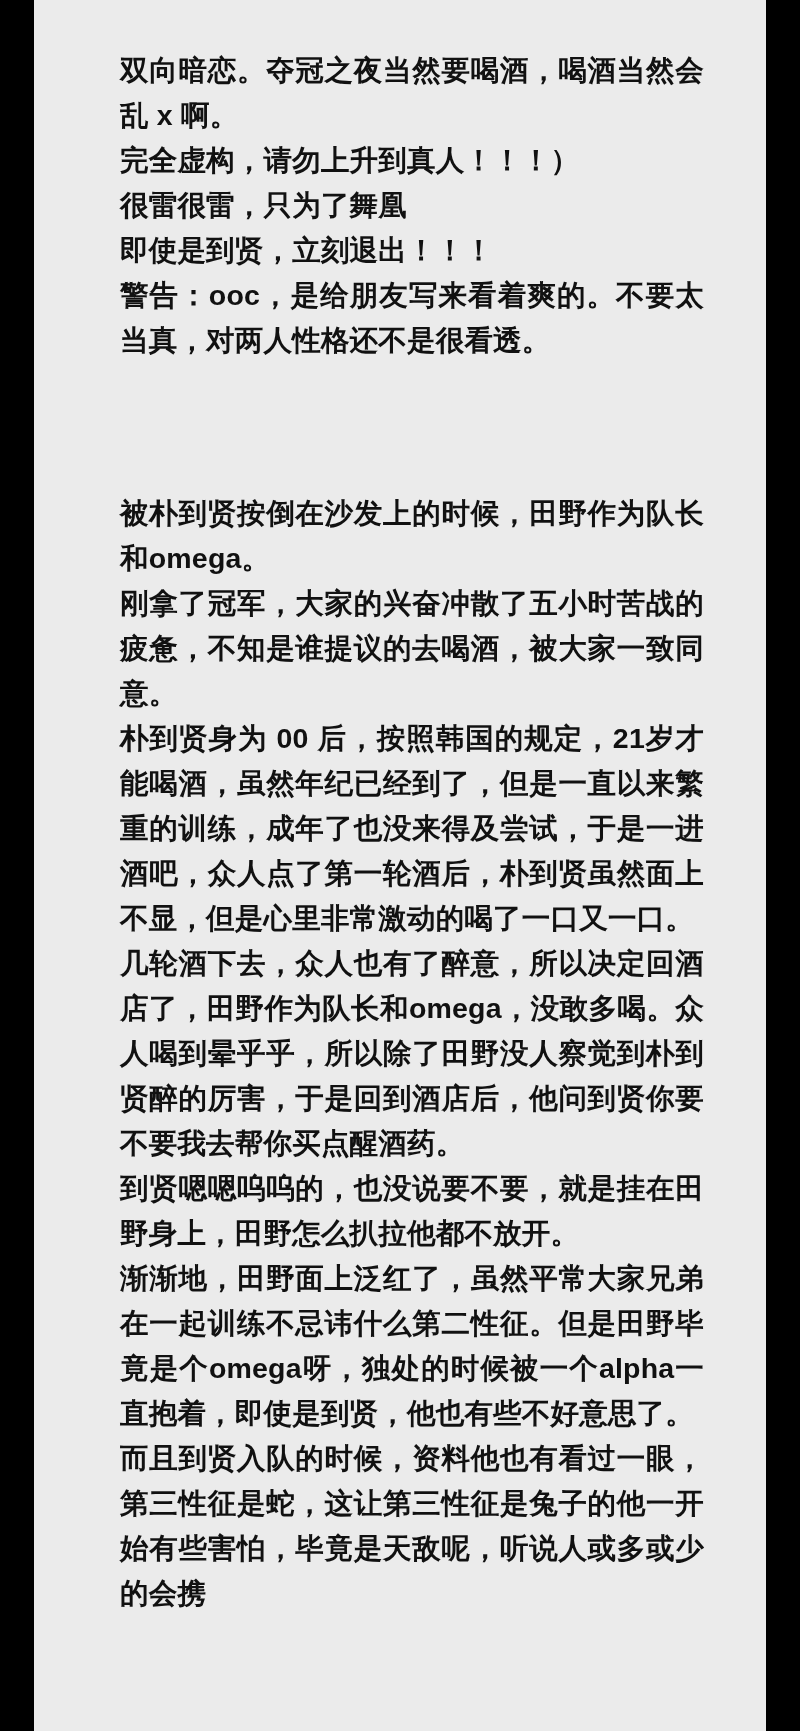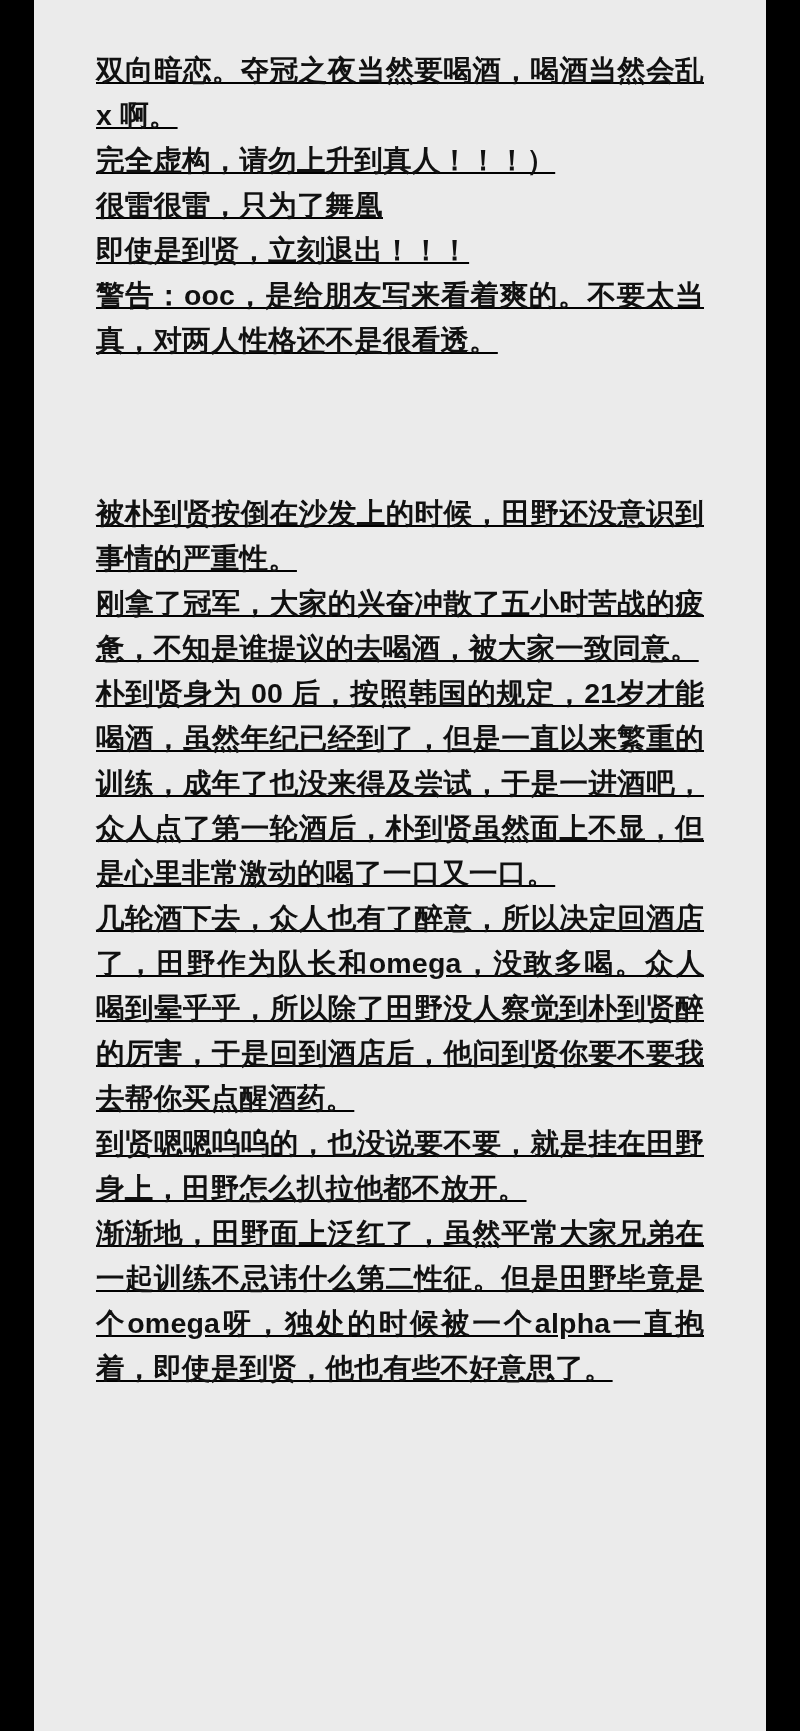--- a/index.html
+++ b/index.html
@@ -21,23 +21,22 @@
   }
   .sheet {
     position: absolute;
     left: 34px;
     top: 0;
     width: 732px;
     height: 1731px;
     background: #ebebeb;
   }
   .content {
-    padding: 48px 62px 0 62px;
+    padding: 48px 62px 0 86px;
     box-sizing: border-box;
-    text-decoration: underline;
   }
   .block {
     color: #111111;
     font-size: 28.5px;
     line-height: 45px;
     letter-spacing: 0.2px;
     font-weight: 600;
     text-align: justify;
     word-break: break-word;
   }
@@ -59,23 +58,24 @@
         <p>双向暗恋。夺冠之夜当然要喝酒，喝酒当然会乱 x 啊。</p>
         <p>完全虚构，请勿上升到真人！！！）</p>
         <p>很雷很雷，只为了舞凰</p>
         <p>即使是到贤，立刻退出！！！</p>
         <p>警告：ooc，是给朋友写来看着爽的。不要太当真，对两人性格还不是很看透。</p>
       </div>
 
       <div class="gap"></div>
 
       <div class="block">
-        <p>被朴到贤按倒在沙发上的时候，田野还没意识到事情的严重性。</p>
+        <p>被朴到贤按倒在沙发上的时候，田野作为队长和omega。</p>
         <p>刚拿了冠军，大家的兴奋冲散了五小时苦战的疲惫，不知是谁提议的去喝酒，被大家一致同意。</p>
         <p>朴到贤身为 00 后，按照韩国的规定，21岁才能喝酒，虽然年纪已经到了，但是一直以来繁重的训练，成年了也没来得及尝试，于是一进酒吧，众人点了第一轮酒后，朴到贤虽然面上不显，但是心里非常激动的喝了一口又一口。</p>
         <p>几轮酒下去，众人也有了醉意，所以决定回酒店了，田野作为队长和omega，没敢多喝。众人喝到晕乎乎，所以除了田野没人察觉到朴到贤醉的厉害，于是回到酒店后，他问到贤你要不要我去帮你买点醒酒药。</p>
         <p>到贤嗯嗯呜呜的，也没说要不要，就是挂在田野身上，田野怎么扒拉他都不放开。</p>
         <p>渐渐地，田野面上泛红了，虽然平常大家兄弟在一起训练不忌讳什么第二性征。但是田野毕竟是个omega呀，独处的时候被一个alpha一直抱着，即使是到贤，他也有些不好意思了。</p>
+        <p>而且到贤入队的时候，资料他也有看过一眼，第三性征是蛇，这让第三性征是兔子的他一开始有些害怕，毕竟是天敌呢，听说人或多或少的会携</p>
       </div>
 
     </div>
   </div>
 </div>
 
 </body></html>

